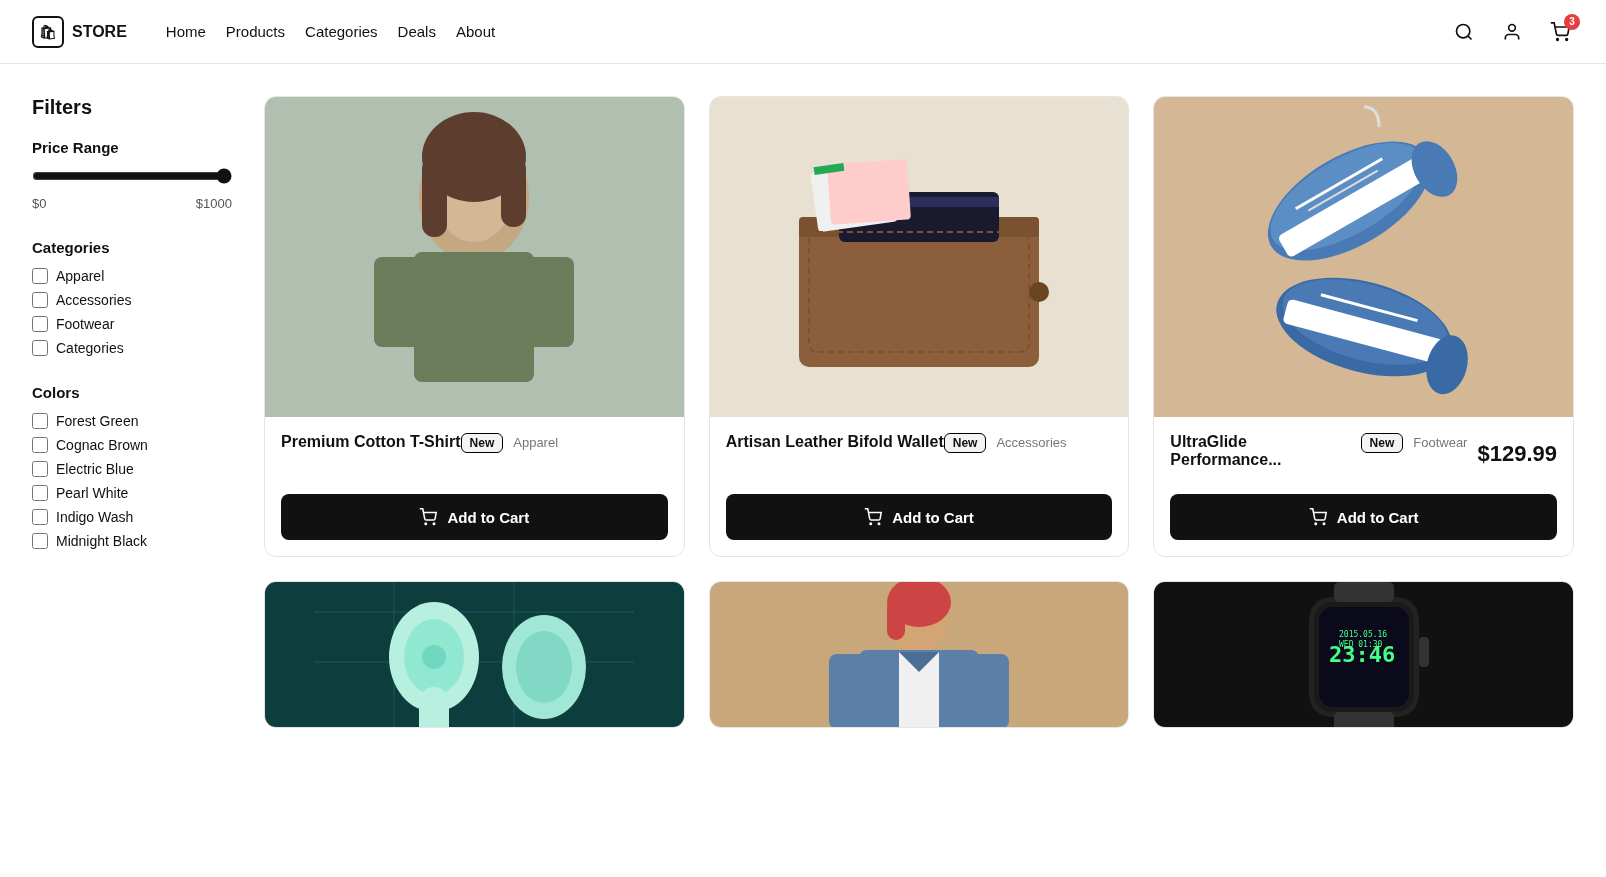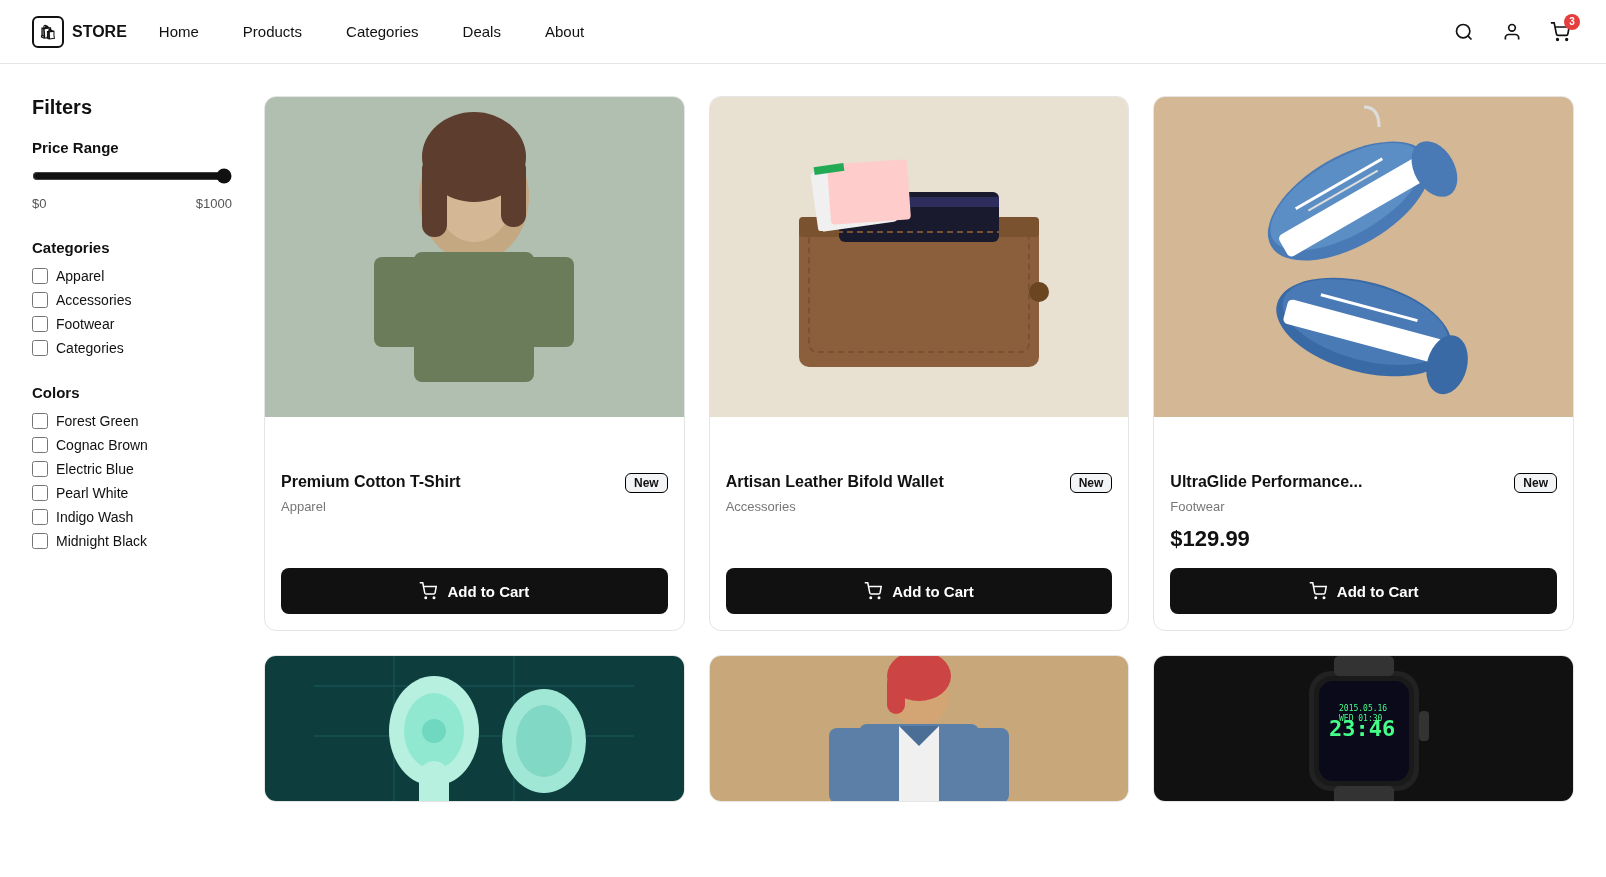--- a/index.html
+++ b/index.html
@@ -9,21 +9,21 @@
     nav {
       display: flex; align-items: center; padding: 0 32px;
       height: 64px; border-bottom: 1px solid #e5e5e5;
       position: sticky; top: 0; background: #fff; z-index: 100;
     }
     .nav-logo { display: flex; align-items: center; gap: 8px; font-weight: 700; font-size: 16px; margin-right: 32px; }
     .nav-logo-icon {
       width: 32px; height: 32px; border: 2px solid #111; border-radius: 6px;
       display: flex; align-items: center; justify-content: center; font-size: 14px;
     }
-    .nav-links { display: flex; gap: 44px; flex: 1; }
+    .nav-links { display: flex; gap: 20px; flex: 1; margin-left: 7px; }
     .nav-links a {
       text-decoration: none; color: #111; font-size: 15px;
       padding: 4px 0; cursor: pointer;
     }
     .nav-actions { display: flex; align-items: center; gap: 20px; }
     .nav-icon-btn {
       background: none; border: none; cursor: pointer; font-size: 20px;
       color: #111; display: flex; align-items: center; justify-content: center;
       padding: 4px; position: relative;
     }
@@ -63,32 +63,32 @@
       display: grid; grid-template-columns: repeat(3, 1fr); gap: 24px;
     }
     .product-card {
       border: 1px solid #e5e5e5; border-radius: 12px; overflow: hidden;
       display: flex; flex-direction: column;
     }
     .product-image {
       width: 100%; height: 320px; object-fit: cover;
       display: flex; align-items: center; justify-content: center; overflow: hidden;
     }
-    .product-info { padding: 16px; flex: 1; display: flex; flex-direction: column; gap: 4px; margin-top: 40px; }
+    .product-info { padding: 16px; flex: 1; display: flex; gap: 10px; }
     .product-header { display: flex; justify-content: space-between; align-items: flex-start; }
     .product-name { font-size: 16px; font-weight: 700; }
     .product-category { font-size: 13px; color: #777; margin-top: 2px; }
     .product-price { font-size: 22px; font-weight: 800; margin-top: 8px; }
     .new-badge {
       background: #f3f4f6; border: 1px solid #000000;
       border-radius: 6px; font-size: 12px; font-weight: 600;
       padding: 2px 8px; color: #111; white-space: nowrap;
     }
     .add-to-cart-btn {
-      margin: 0 16px 16px 16px;
+      margin: 9px 16px 16px 16px;
       background: #111; color: #fff; border: none;
       border-radius: 8px; padding: 14px;
       font-size: 15px; font-weight: 600;
       cursor: pointer; display: flex; align-items: center;
       justify-content: center; gap: 10px; width: calc(100% - 32px);
     }
   </style>
 </head>
 <body>
 

